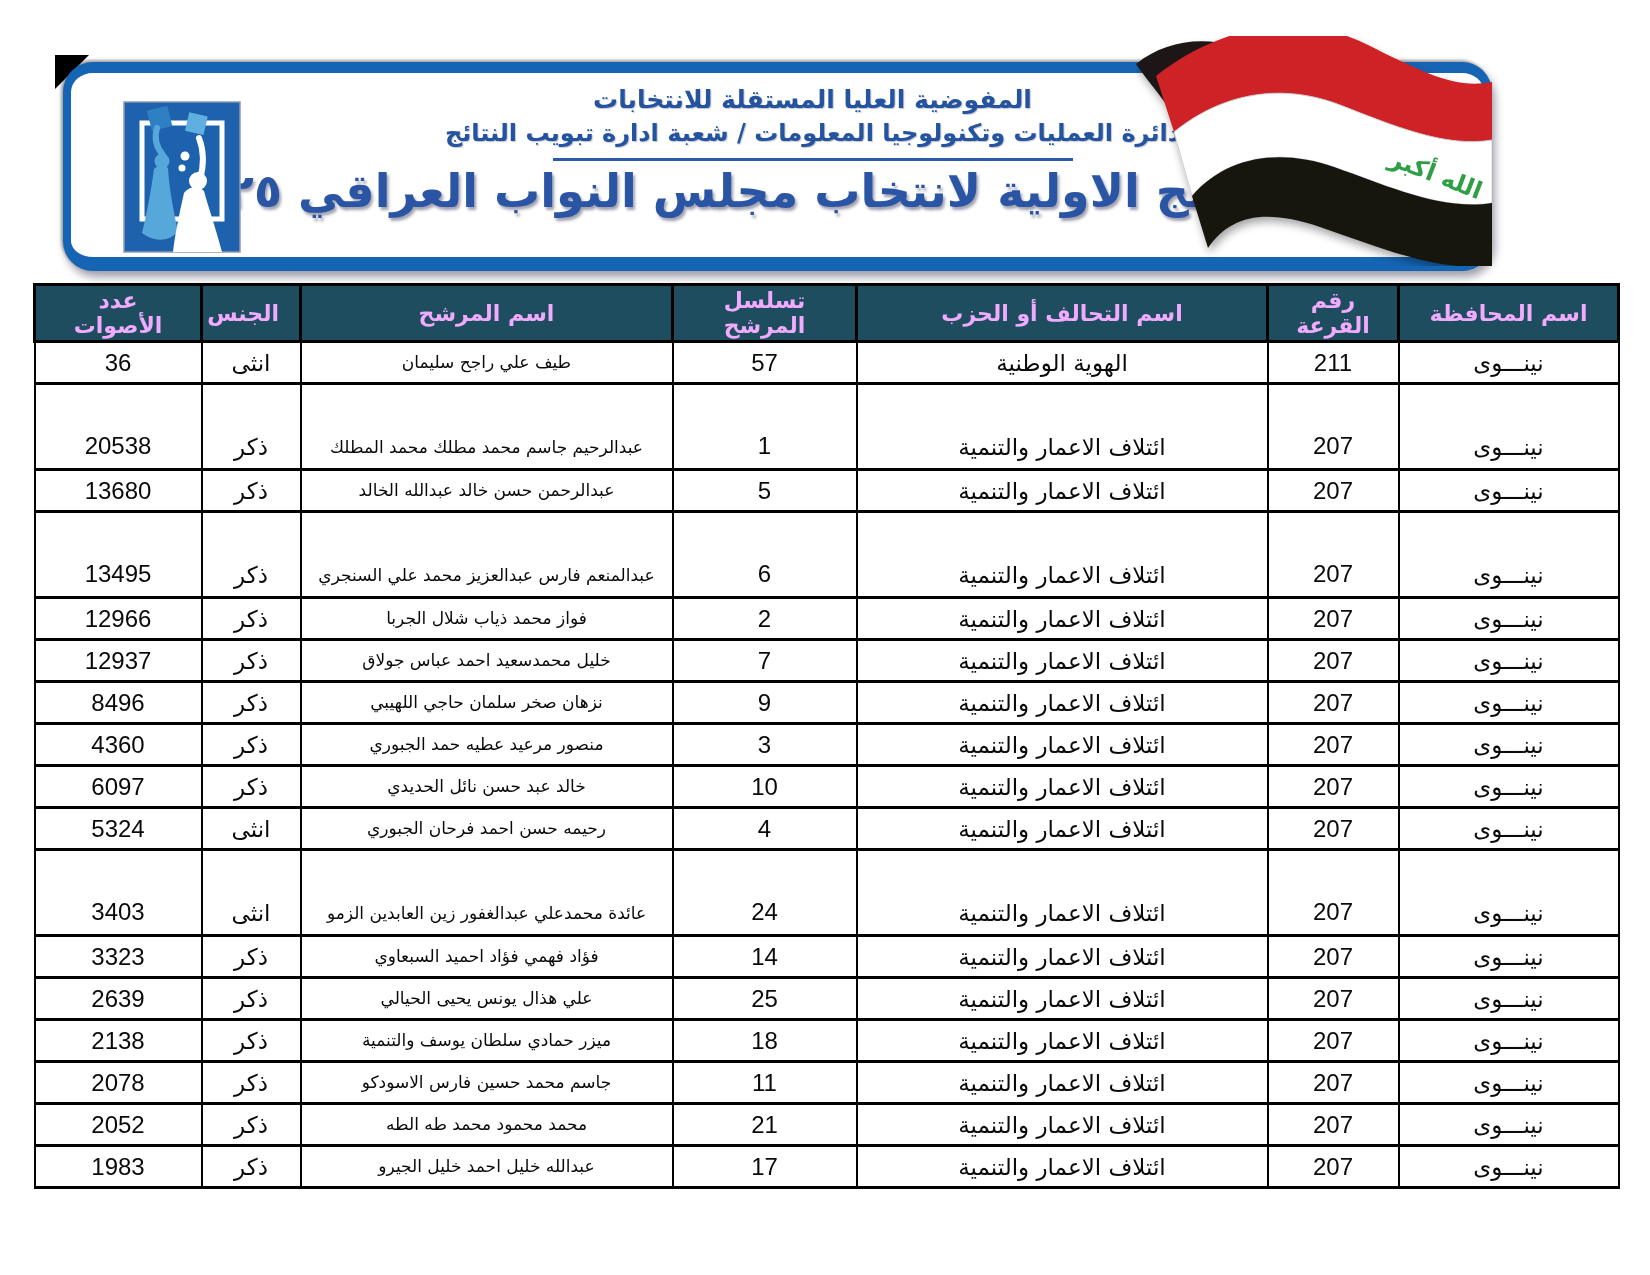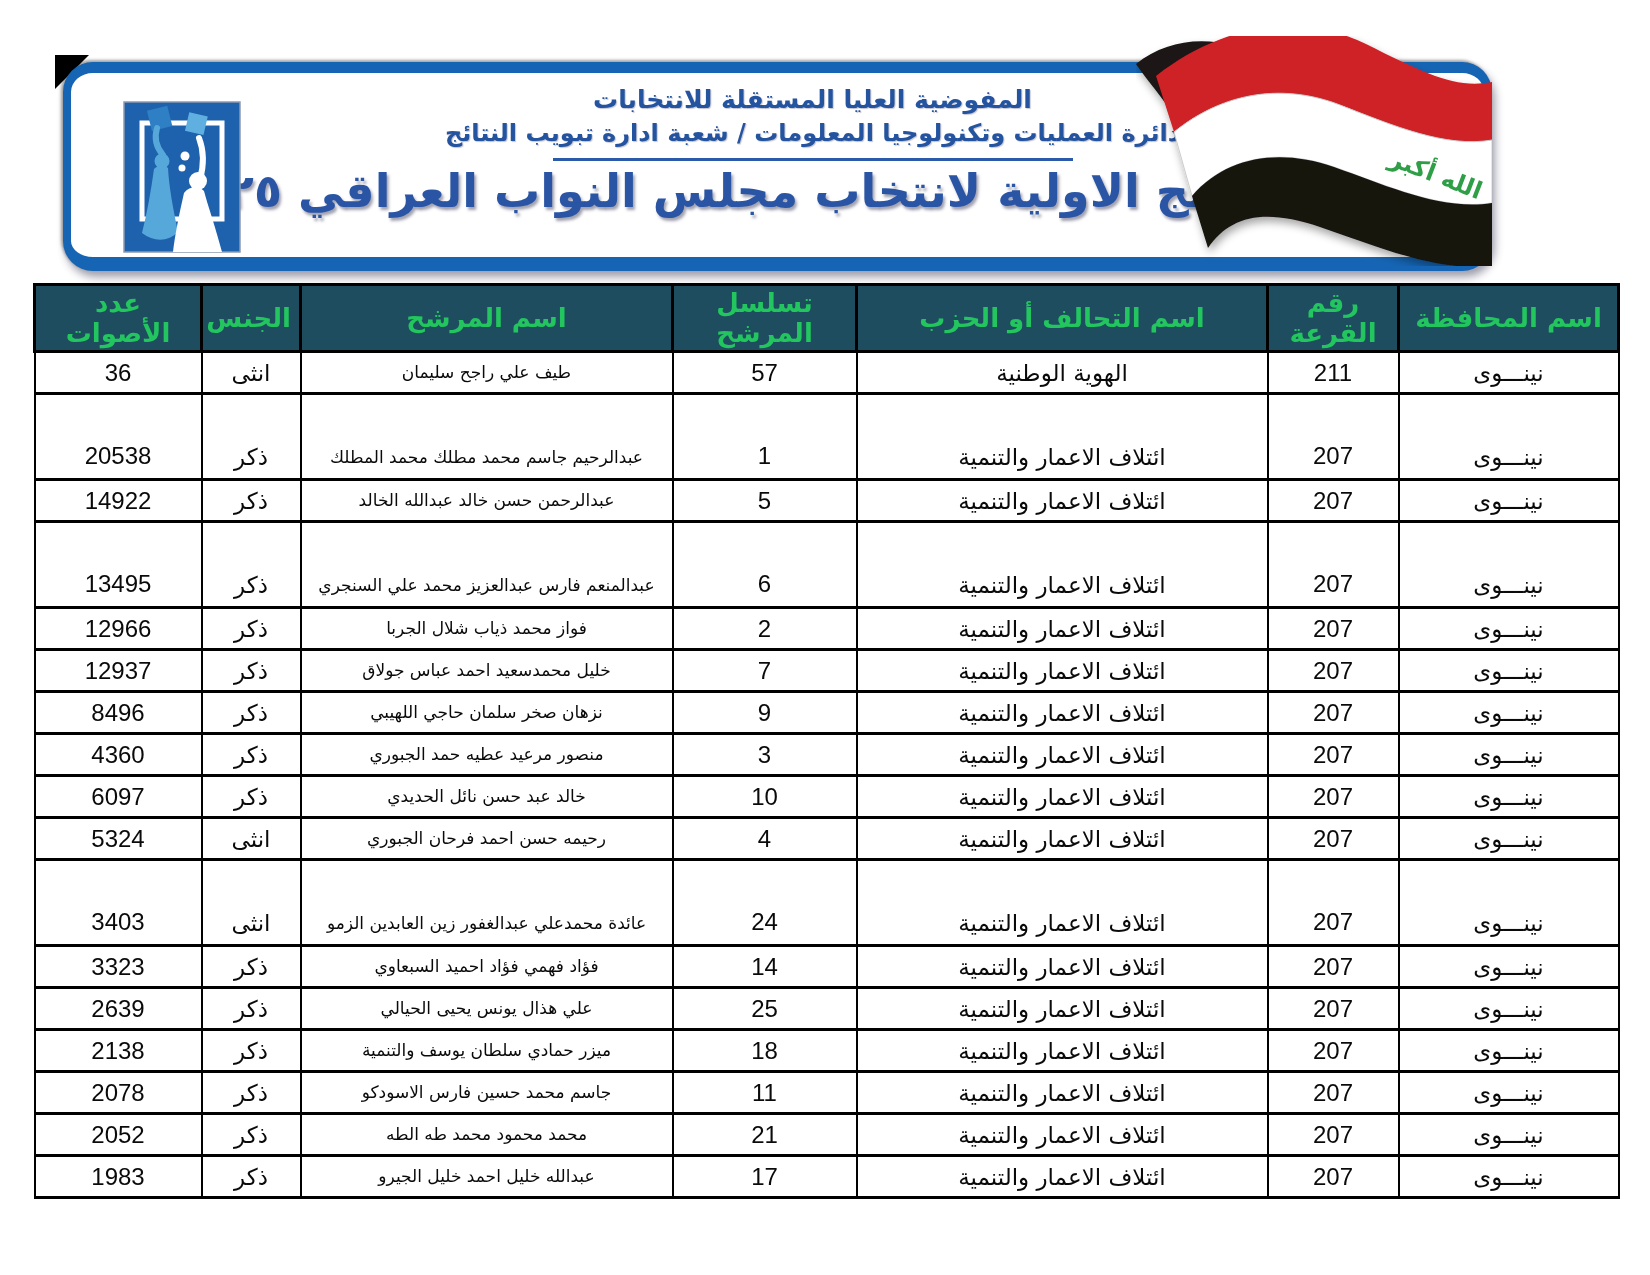--- a/index.html
+++ b/index.html
@@ -52,24 +52,24 @@
   }
   
   table.results{
     position:absolute;left:33px;top:283px;
     width:1584px;
     border-collapse:collapse;table-layout:fixed;
     direction:rtl;
     z-index:2;
   }
   table.results th{
-    background:#1d4d5f;color:#22c55e;
-    font-size:26px;font-weight:bold;
+    background:#1d4d5f;color:#f0abfc;
+    font-size:22px;font-weight:bold;
     border:3px solid #000;
-    height:36px;padding:2px 8px;
+    height:36px;padding:2px 20px;
     text-align:center;vertical-align:middle;
   }
   table.results td{
     border:2px solid #000;
     border-top-width:3px;border-bottom-width:3px;
     font-size:23px;color:#0a0a0a;
     text-align:center;vertical-align:middle;
     height:37px;padding:1px 8px;
     overflow:hidden;
   }
@@ -183,21 +183,21 @@
           <td class="cell-gender">ذكر</td>
           <td class="cell-votes">20538</td>
         </tr>
         <tr>
           <td class="cell-gov">نينـــوى</td>
           <td class="cell-lottery">207</td>
           <td class="cell-coalition">ائتلاف الاعمار والتنمية</td>
           <td class="cell-seq">5</td>
           <td class="cell-name">عبدالرحمن حسن خالد عبدالله الخالد</td>
           <td class="cell-gender">ذكر</td>
-          <td class="cell-votes">14922</td>
+          <td class="cell-votes">13680</td>
         </tr>
         <tr class="tall">
           <td class="cell-gov">نينـــوى</td>
           <td class="cell-lottery">207</td>
           <td class="cell-coalition">ائتلاف الاعمار والتنمية</td>
           <td class="cell-seq">6</td>
           <td class="cell-name">عبدالمنعم فارس عبدالعزيز محمد علي السنجري</td>
           <td class="cell-gender">ذكر</td>
           <td class="cell-votes">13495</td>
         </tr>

